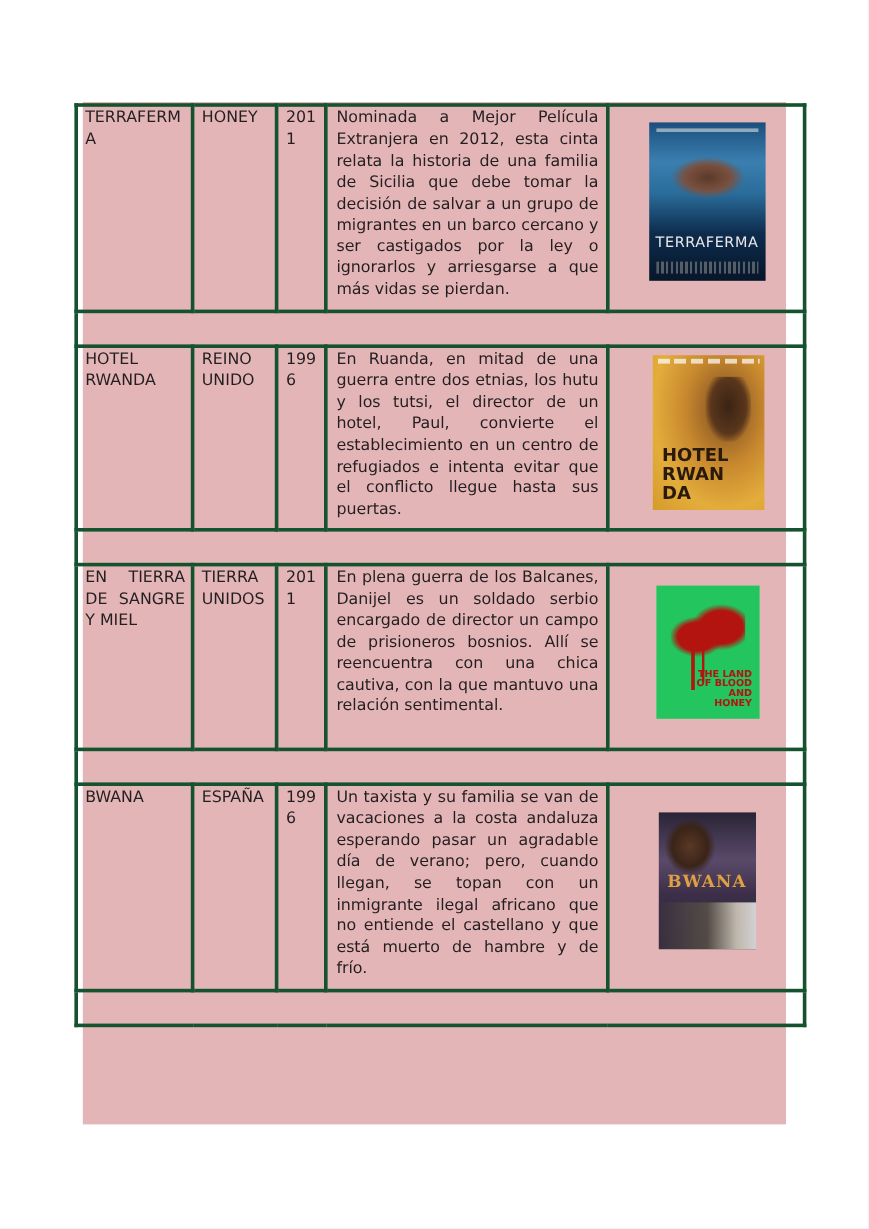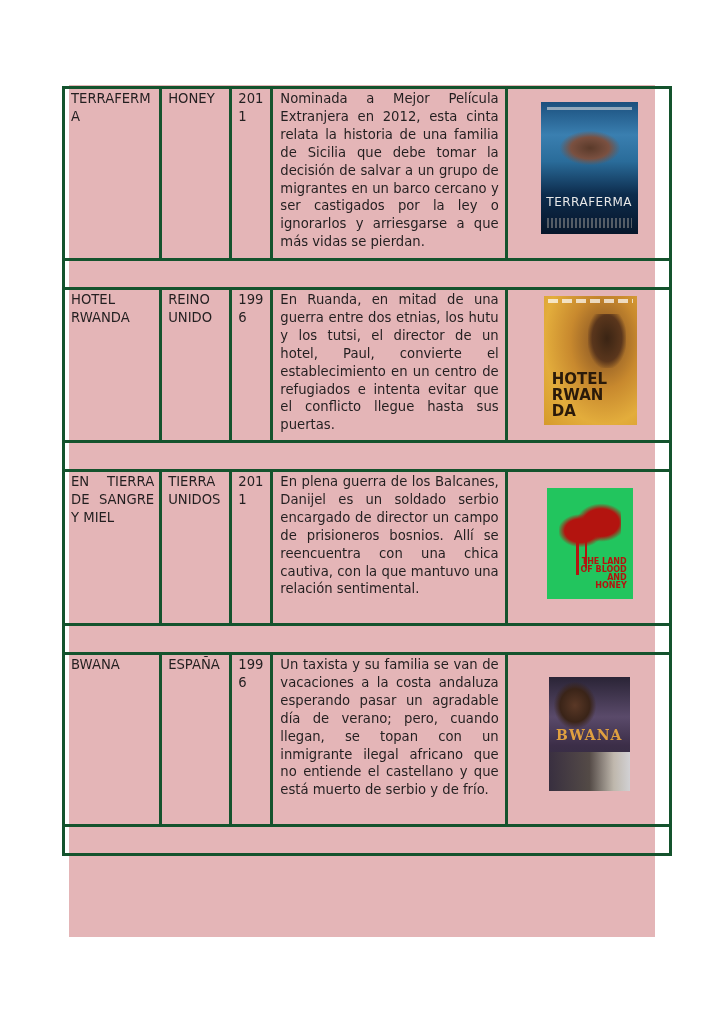--- a/index.html
+++ b/index.html
@@ -137,21 +137,21 @@
       </td>
     </tr>
     <tr class="spacer">
         <td colspan="5"></td>
       </tr>
 
     <tr style="height:172px;">
       <td class="title-cell">BWANA</td>
       <td>ESPAÑA</td>
       <td>1996</td>
-      <td class="desc">Un taxista y su familia se van de vacaciones a la costa andaluza esperando pasar un agradable día de verano; pero, cuando llegan, se topan con un inmigrante ilegal africano que no entiende el castellano y que está muerto de serbio y de frío.</td>
+      <td class="desc">Un taxista y su familia se van de vacaciones a la costa andaluza esperando pasar un agradable día de verano; pero, cuando llegan, se topan con un inmigrante ilegal africano que no entiende el castellano y que está muerto de hambre y de frío.</td>
       <td class="poster-cell">
         <div class="poster p-bwana" style="left:41px; top:22px; width:81px; height:114px;">
           <div class="face"></div>
           <div class="ptitle">BWANA</div>
           <div class="lower"></div>
         </div>
       </td>
     </tr>
     <tr class="spacer">
         <td colspan="5"></td>

